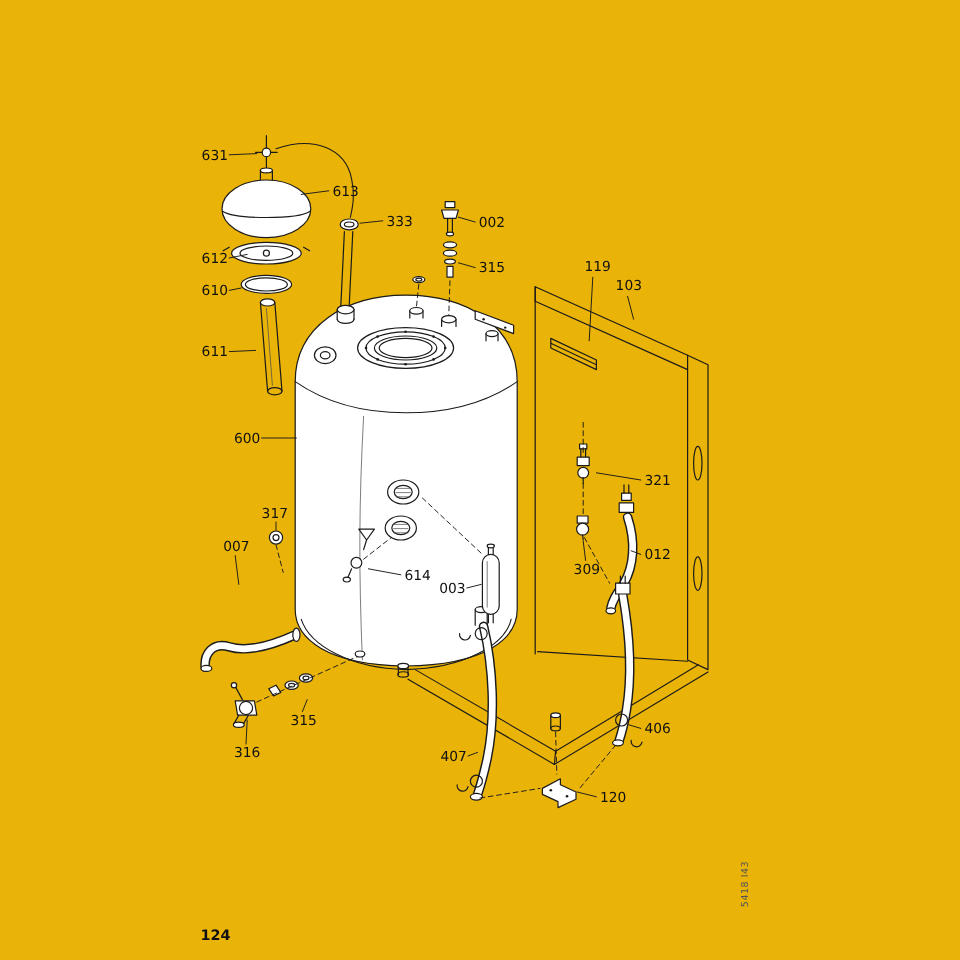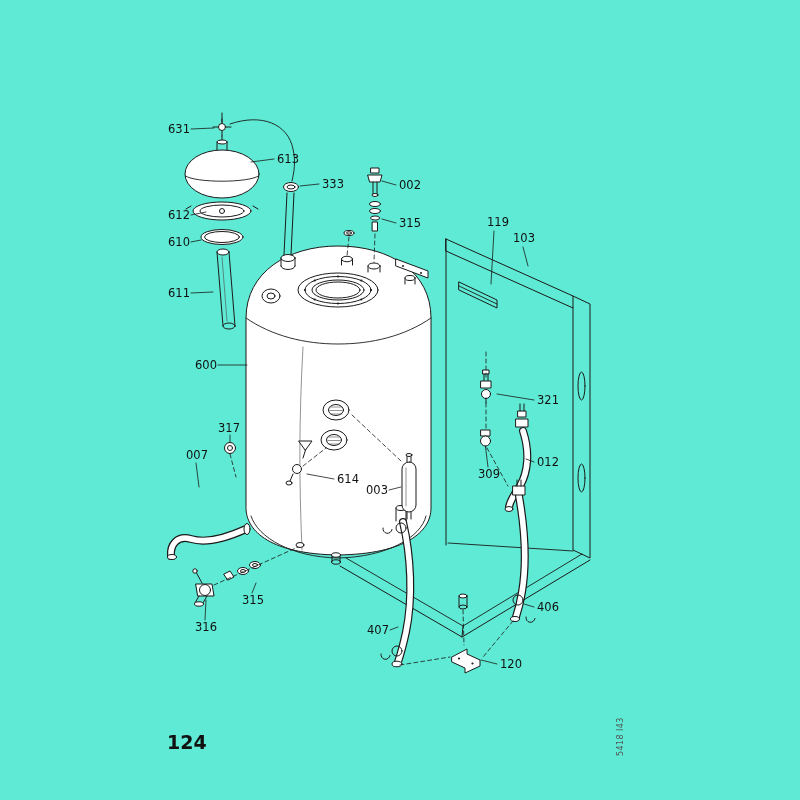--- a/index.html
+++ b/index.html
@@ -1,28 +1,28 @@
 <!DOCTYPE html>
 <html><head>
 <meta charset="utf-8">
 <style>
   html,body{margin:0;padding:0;background:#fff;}
-  .page{position:relative;width:800px;height:800px;background:#5eead4;overflow:hidden;
+  .page{position:relative;width:800px;height:800px;background:#eab308;overflow:hidden;
         font-family:"DejaVu Sans",sans-serif;}
   svg{position:absolute;left:0;top:0;}
   .fillw{fill:#ffffff;}
   .thin{stroke-width:.9;}
   .hair{stroke-width:.6;stroke:#4a4a4a;}
   .dot{fill:#1b1b1b;stroke:none;}
   .dash{stroke:#1b1b1b;stroke-width:.8;stroke-dasharray:4 3;fill:none;}
   .tube-o{stroke:#1b1b1b;stroke-width:8;fill:none;stroke-linecap:round;}
   .tube-i{stroke:#ffffff;stroke-width:5.6;fill:none;stroke-linecap:round;}
   .leader{stroke:#1b1b1b;stroke-width:.8;}
   .lbl{font-family:"DejaVu Sans",sans-serif;font-size:11.5px;fill:#111;}
-  .page-number{position:absolute;left:167px;top:731px;font-size:19px;font-weight:bold;color:#111;}
+  .page-number{position:absolute;left:167px;top:772px;font-size:12px;font-weight:bold;color:#111;}
   .doc-code{position:absolute;left:616px;top:700px;height:56px;font-size:8px;color:#555;
             writing-mode:vertical-rl;transform:rotate(180deg);letter-spacing:.4px;}
 </style>
 </head>
 <body>
 
 <div class="page">
 
   <svg width="800" height="800" viewBox="0 0 800 800">
 

